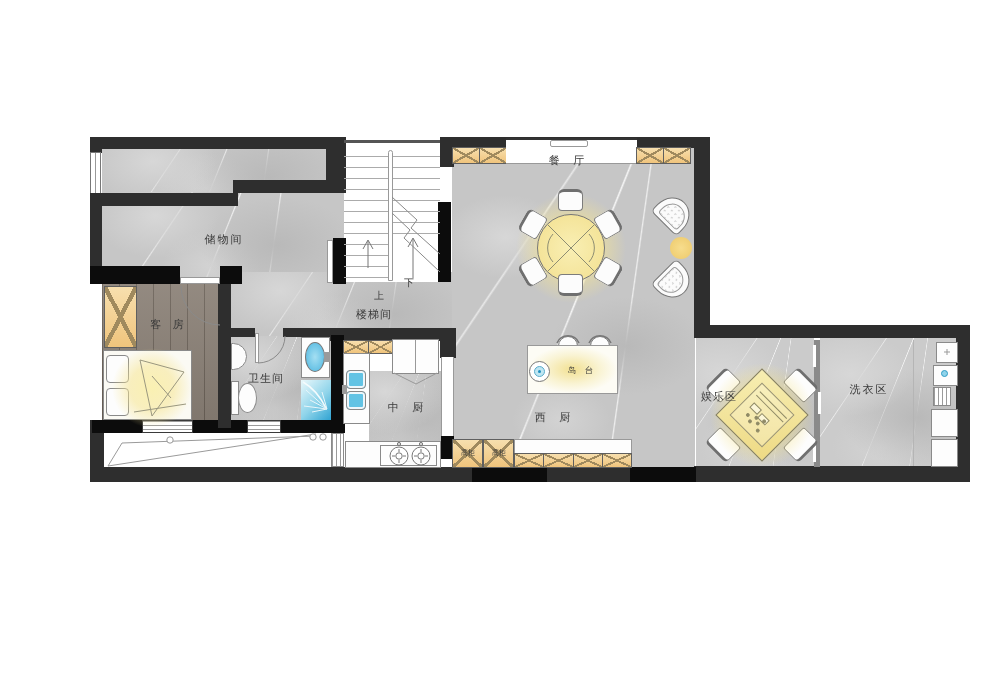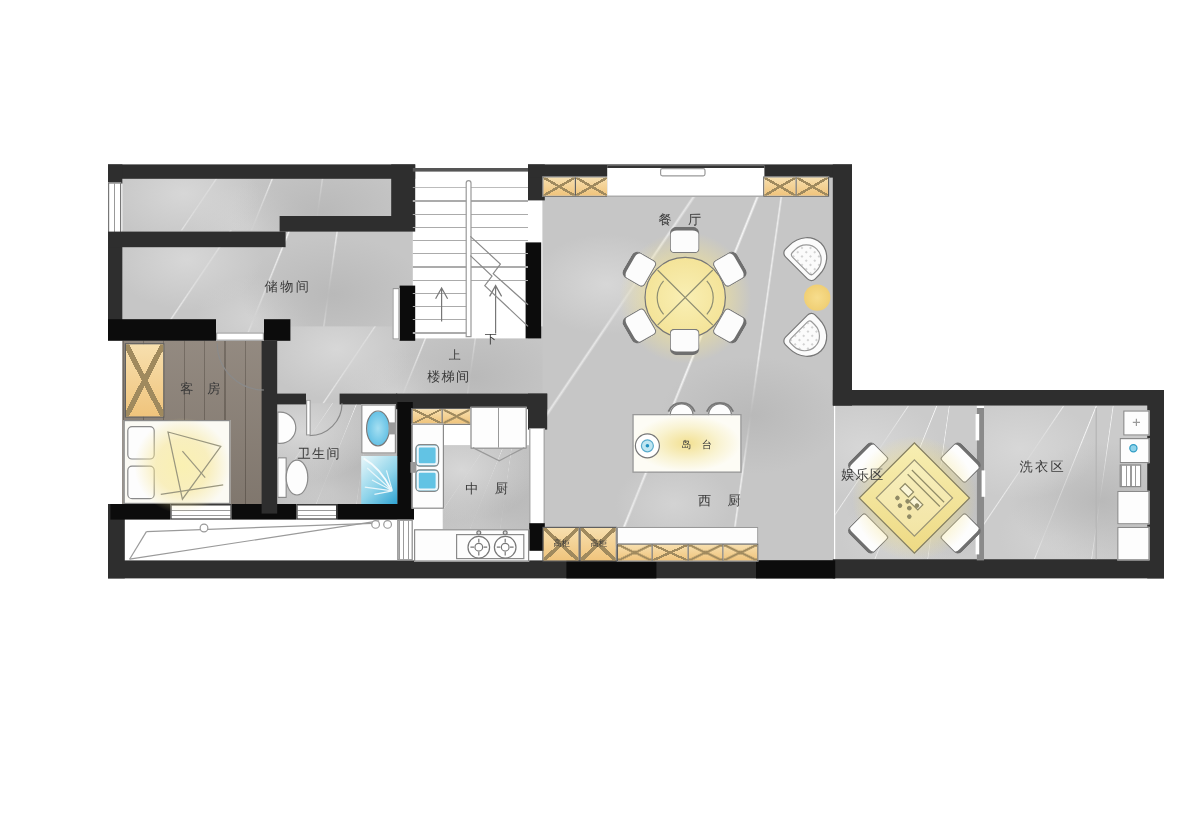--- a/index.html
+++ b/index.html
@@ -286,28 +286,28 @@
       <path d="M108,466 L122,443" fill="none"></path>
       <circle cx="170" cy="440" r="3.2"></circle>
         <circle cx="313" cy="437" r="3.2"></circle>
         <circle cx="323" cy="437" r="3.2"></circle>
     </g>
     <g stroke="#999" fill="none" stroke-width="1">
       <path d="M944,352 h6 M947,349 v6"></path>
     </g>
   </svg>
 
-  <span class="lbl" style="left:240px;top:239px;letter-spacing:2px">储物间</span>
+  <span class="lbl" style="left:224px;top:239px;letter-spacing:2px">储物间</span>
   <span class="lbl" style="left:169px;top:324px;letter-spacing:4px">客 房</span>
   <span class="lbl" style="left:266px;top:378px;letter-spacing:1px">卫生间</span>
   <span class="lbl" style="left:374px;top:314px;letter-spacing:1px">楼梯间</span>
   <span class="lbl" style="left:379px;top:296px;font-size:10px">上</span>
   <span class="lbl" style="left:409px;top:283px;font-size:10px">下</span>
-  <span class="lbl" style="left:569px;top:183px;letter-spacing:5px">餐 厅</span>
+  <span class="lbl" style="left:569px;top:160px;letter-spacing:5px">餐 厅</span>
   <span class="lbl" style="left:582px;top:371px;font-size:8.5px;letter-spacing:3px">岛 台</span>
-  <span class="lbl" style="left:602px;top:417px;letter-spacing:5px">西 厨</span>
+  <span class="lbl" style="left:555px;top:417px;letter-spacing:5px">西 厨</span>
   <span class="lbl" style="left:408px;top:407px;letter-spacing:5px">中 厨</span>
   <span class="lbl" style="left:719px;top:396px;letter-spacing:1px">娱乐区</span>
   <span class="lbl" style="left:869px;top:389px;letter-spacing:2px">洗衣区</span>
   <span class="lbl" style="left:468px;top:453px;font-size:7px;letter-spacing:0">高柜</span>
   <span class="lbl" style="left:499px;top:453px;font-size:7px;letter-spacing:0">高柜</span>
 
 </div>
 
 </body></html>

